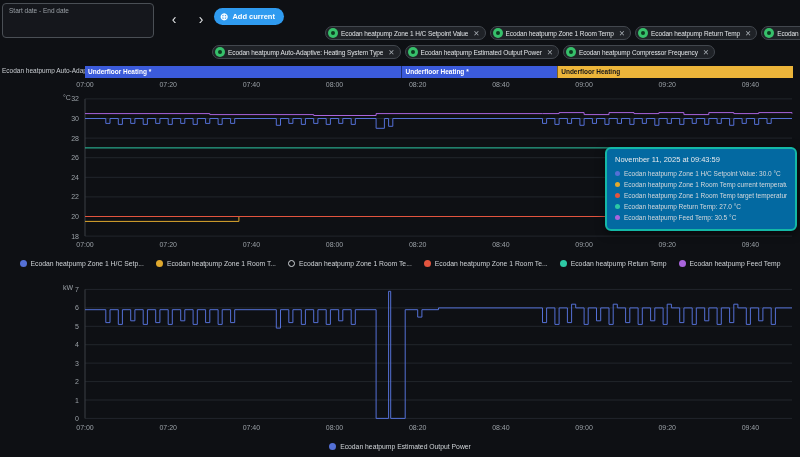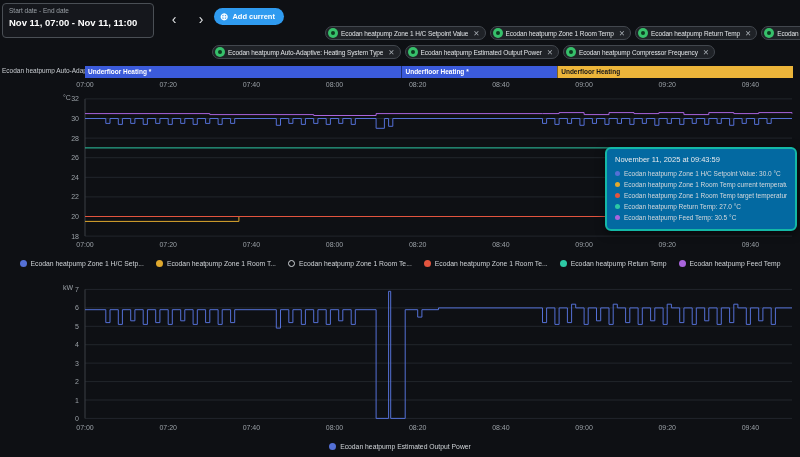--- a/index.html
+++ b/index.html
@@ -62,21 +62,20 @@
   .tt-dot{width:5px;height:5px;border-radius:50%;flex:0 0 auto;}
 </style>
 </head>
 <body>
 
 <div id="app">
 
   <div class="topbar">
     <div class="datebox">
       <div class="lbl">Start date - End date</div>
-      <div class="val">Nov 11, 07:00 - Nov 11, 11:00</div>
     </div>
     <button class="navbtn" style="left:164px">‹</button>
     <button class="navbtn" style="left:191px">›</button>
     <button class="addtarget">
       <span class="ai">⊕</span>
       <span>Add current</span>
     </button>
     <div class="chiprow" style="left:325px;top:26px">
         <span class="chip">
           <span class="cicon"></span>

